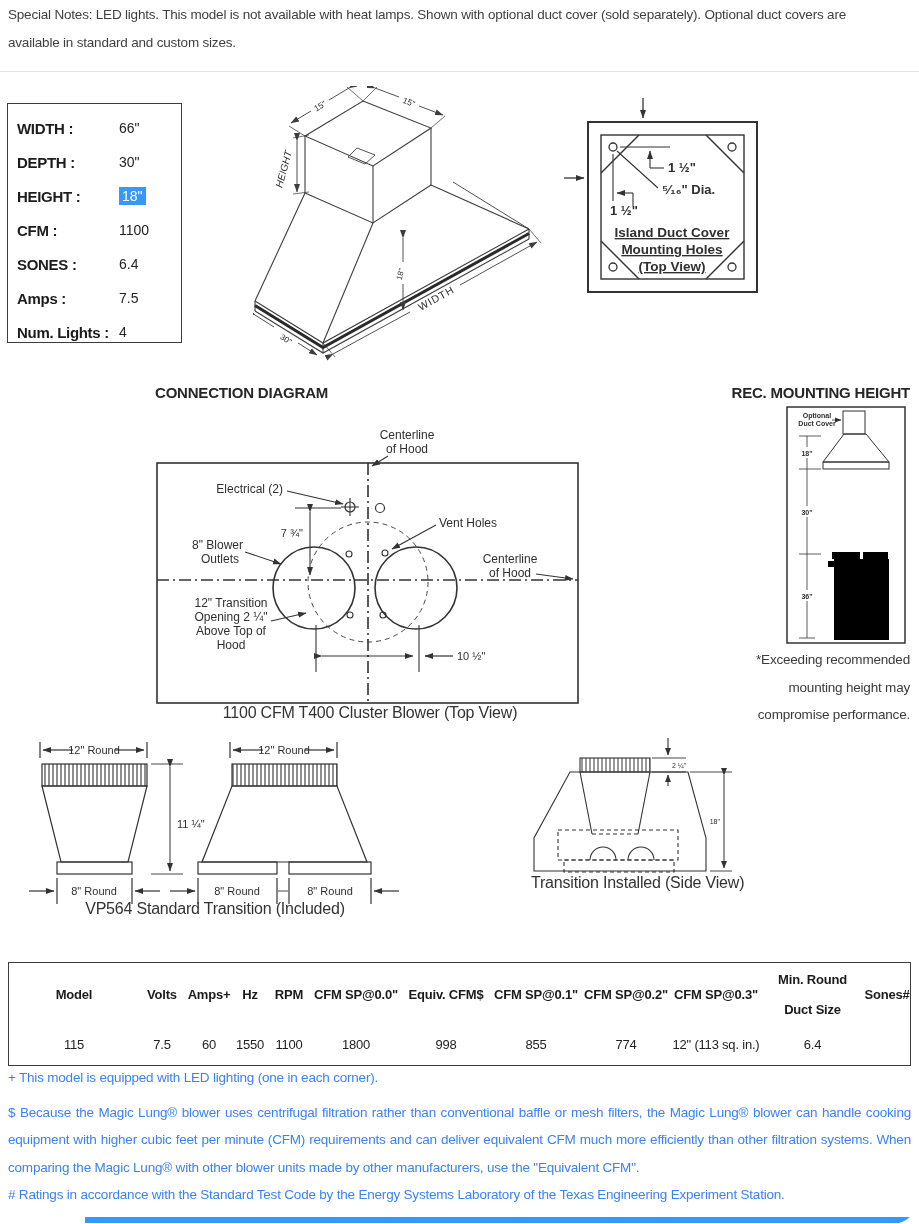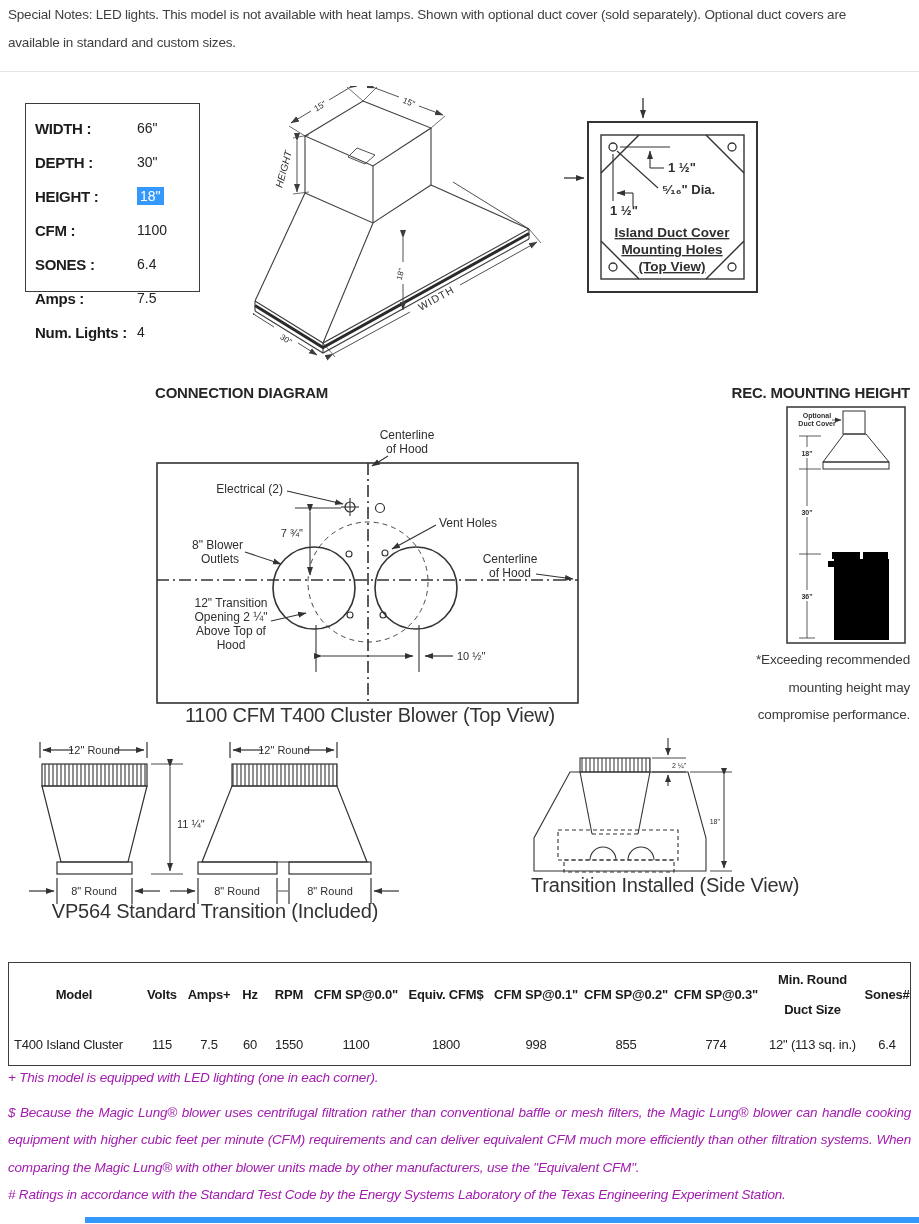--- a/index.html
+++ b/index.html
@@ -1,45 +1,45 @@
 <!DOCTYPE html>
 <html><head>
 <meta charset="utf-8">
 <style>
   html,body{margin:0;padding:0;background:#fff;}
   .canvas{position:relative;width:919px;height:1224px;background:#fff;overflow:hidden;
-          font-family:"Liberation Sans","DejaVu Sans",sans-serif;color:#3b3b3b;}
+          font-family:"Liberation Sans","DejaVu Sans",sans-serif;color:#3b3b3b;border-radius:27px;}
   .abs{position:absolute;}
   .notes{left:8px;top:1px;width:906px;font-size:13.5px;line-height:28px;color:#3f3f3f;letter-spacing:-0.2px;}
   .rule{left:0;top:71px;width:919px;height:1px;background:#e4e4e4;}
 
   
-  .specsbox{left:7px;top:103px;width:175px;height:189px;border:1px solid #3c3c3c;box-sizing:border-box;padding-top:7px;margin-left:18px;}
+  .specsbox{left:7px;top:103px;width:175px;height:240px;border:1px solid #3c3c3c;box-sizing:border-box;padding-top:7px;}
   .specrow{display:flex;align-items:center;height:34px;padding-left:9px;}
   .speclabel{width:102px;font-size:15px;font-weight:700;color:#1c1c1c;letter-spacing:-0.3px;}
   .specval{font-size:14px;color:#222;}
   .hl{background:#3598fd;color:#fff;padding:1px 3px;}
 
   
   .h1{font-size:15px;font-weight:700;color:#262626;letter-spacing:-0.2px;}
-  .cap{font-size:20px;color:#333;letter-spacing:-0.2px;}
+  .cap{font-size:16px;color:#333;letter-spacing:-0.2px;}
   .warn{left:733px;top:646px;width:177px;font-size:13.5px;line-height:27.5px;color:#3b3b3b;text-align:right;letter-spacing:-0.2px;}
 
   
   .tbl-title{left:0;top:928px;width:919px;text-align:center;}
   .spec-table{left:8px;top:962px;width:903px;height:104px;border:1px solid #3c3c3c;box-sizing:border-box;}
   .grid{display:grid;grid-template-columns:130px 46px 48px 34px 44px 90px 90px 90px 90px 90px 103px 46px;}
   .ghead{height:64px;}
   .gcell{display:flex;align-items:center;justify-content:center;text-align:center;
          font-size:13px;font-weight:700;color:#1b1b1b;line-height:1.25;letter-spacing:-0.2px;}
   .gcell.pre{white-space:pre-line;line-height:30px;}
   .gbody .gcell{font-weight:400;font-size:13px;color:#222;height:36px;}
   .gbody .gcell.model{justify-content:flex-start;padding-left:5px;text-align:left;}
 
-  .footnotes{left:8px;top:1064px;width:903px;font-size:13.5px;line-height:27.2px;color:#a21caf;letter-spacing:-0.2px;font-style:italic;}
+  .footnotes{left:8px;top:1064px;width:903px;font-size:13.5px;line-height:27.2px;color:#3b82f6;letter-spacing:-0.2px;}
   .footnotes p{margin:0;}
   .footnotes .just{text-align:justify;margin-top:8px;}
 
   .selbar{left:85px;top:1217px;width:834px;height:6px;background:#3598fd;}
 
   svg text{fill:#2f2f2f;}
   .dimtxt{font-size:11px;}
   .lbl{font-size:12px;}
 </style>
 </head>
@@ -386,21 +386,20 @@
       <div class="gcell">CFM SP@0.0"</div>
       <div class="gcell">Equiv. CFM$</div>
       <div class="gcell">CFM SP@0.1"</div>
       <div class="gcell">CFM SP@0.2"</div>
       <div class="gcell">CFM SP@0.3"</div>
       <div class="gcell pre">Min. Round
 Duct Size</div>
       <div class="gcell">Sones#</div>
     </div>
     <div class="grid gbody">
-      <div class="gcell model">T400 Island Cluster</div>
       <div class="gcell">115</div>
       <div class="gcell">7.5</div>
       <div class="gcell">60</div>
       <div class="gcell">1550</div>
       <div class="gcell">1100</div>
       <div class="gcell">1800</div>
       <div class="gcell">998</div>
       <div class="gcell">855</div>
       <div class="gcell">774</div>
       <div class="gcell">12" (113 sq. in.)</div>

